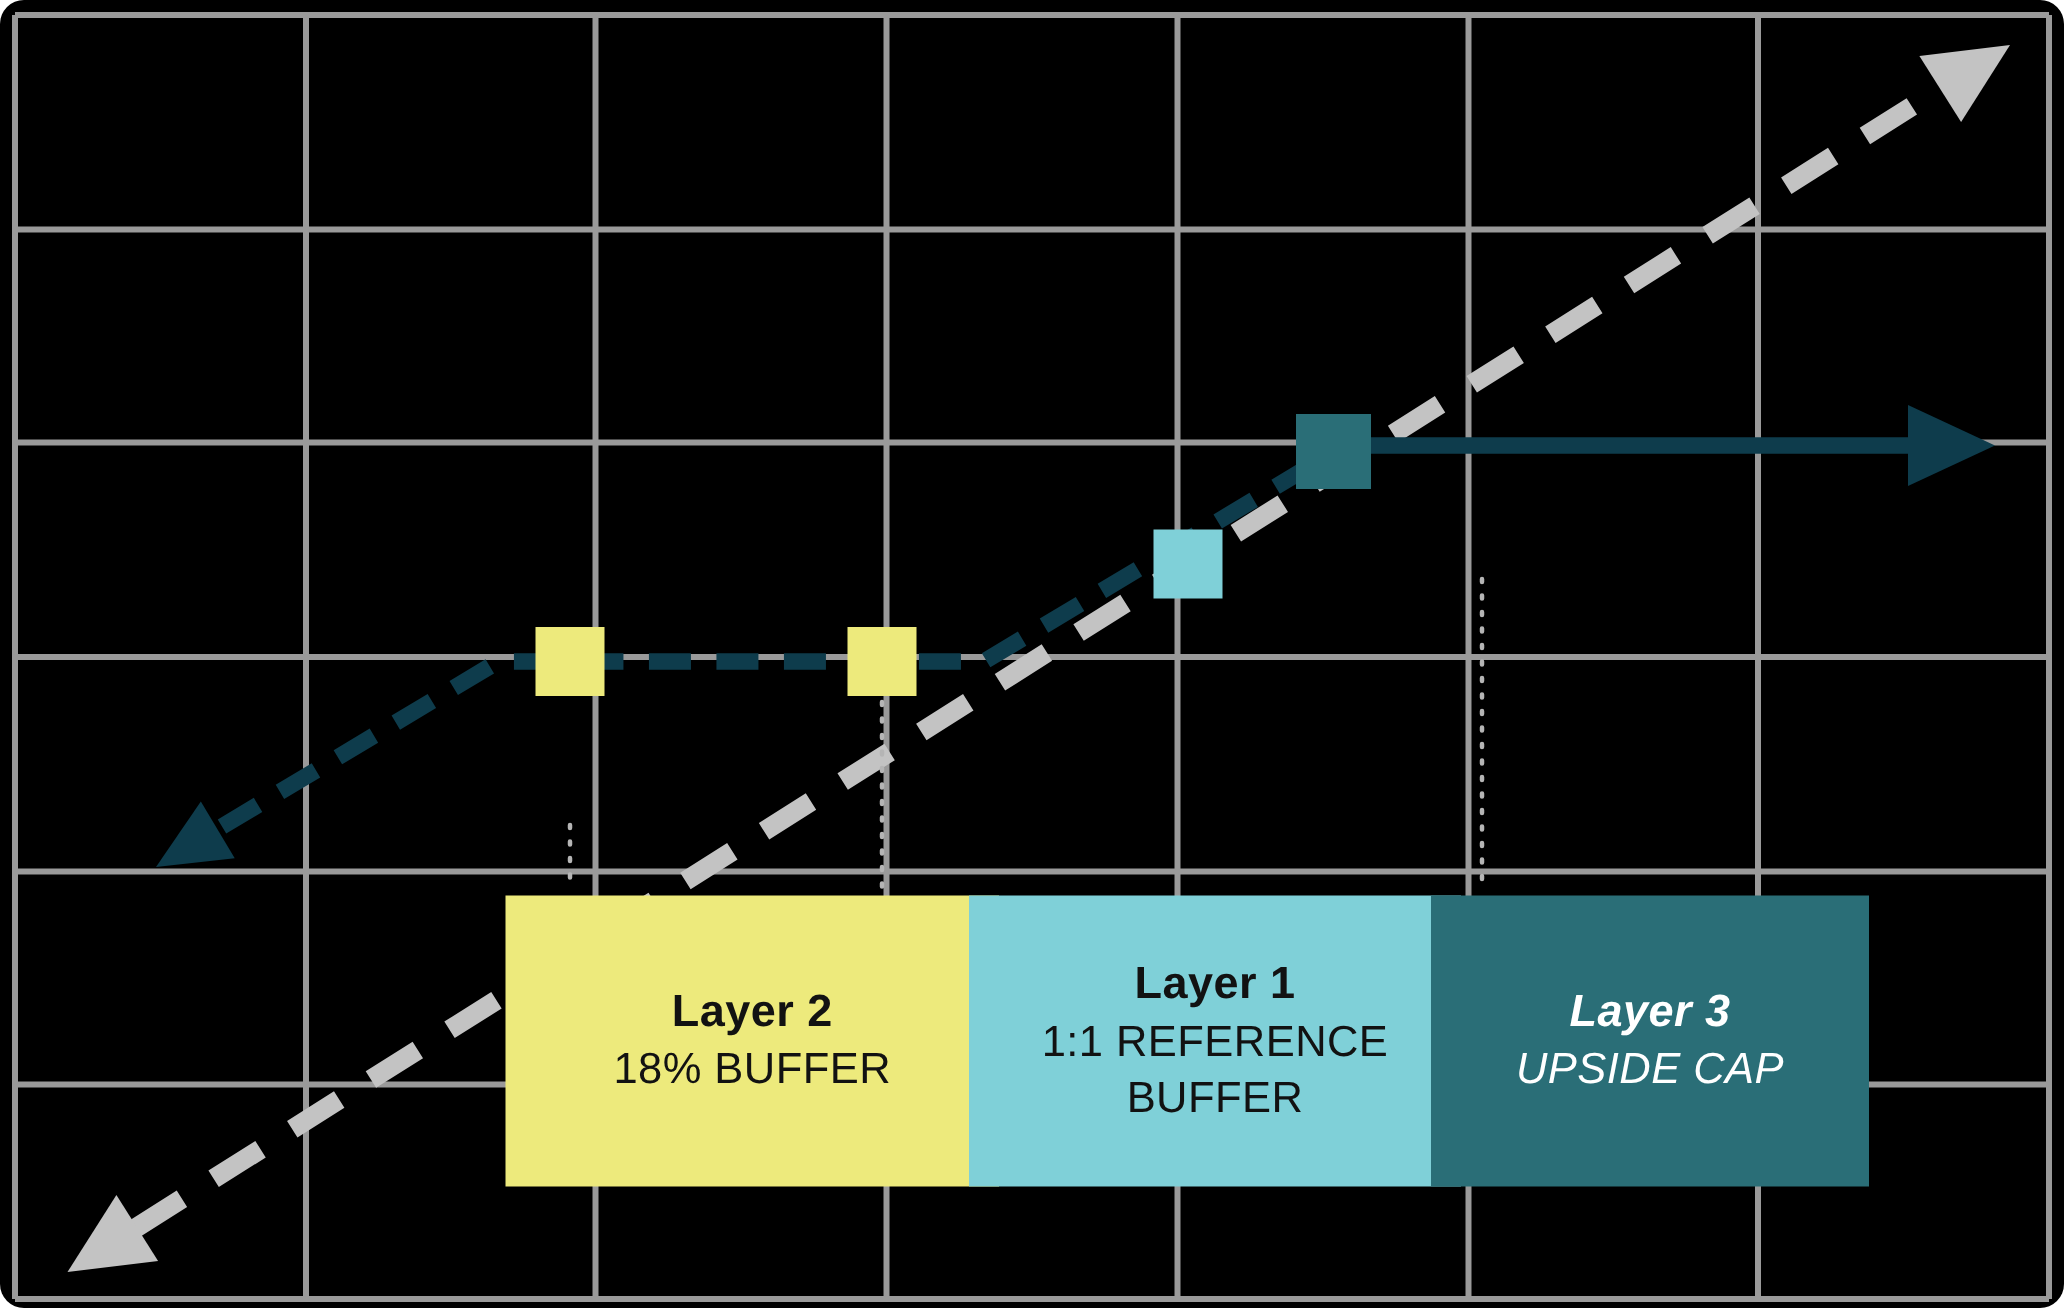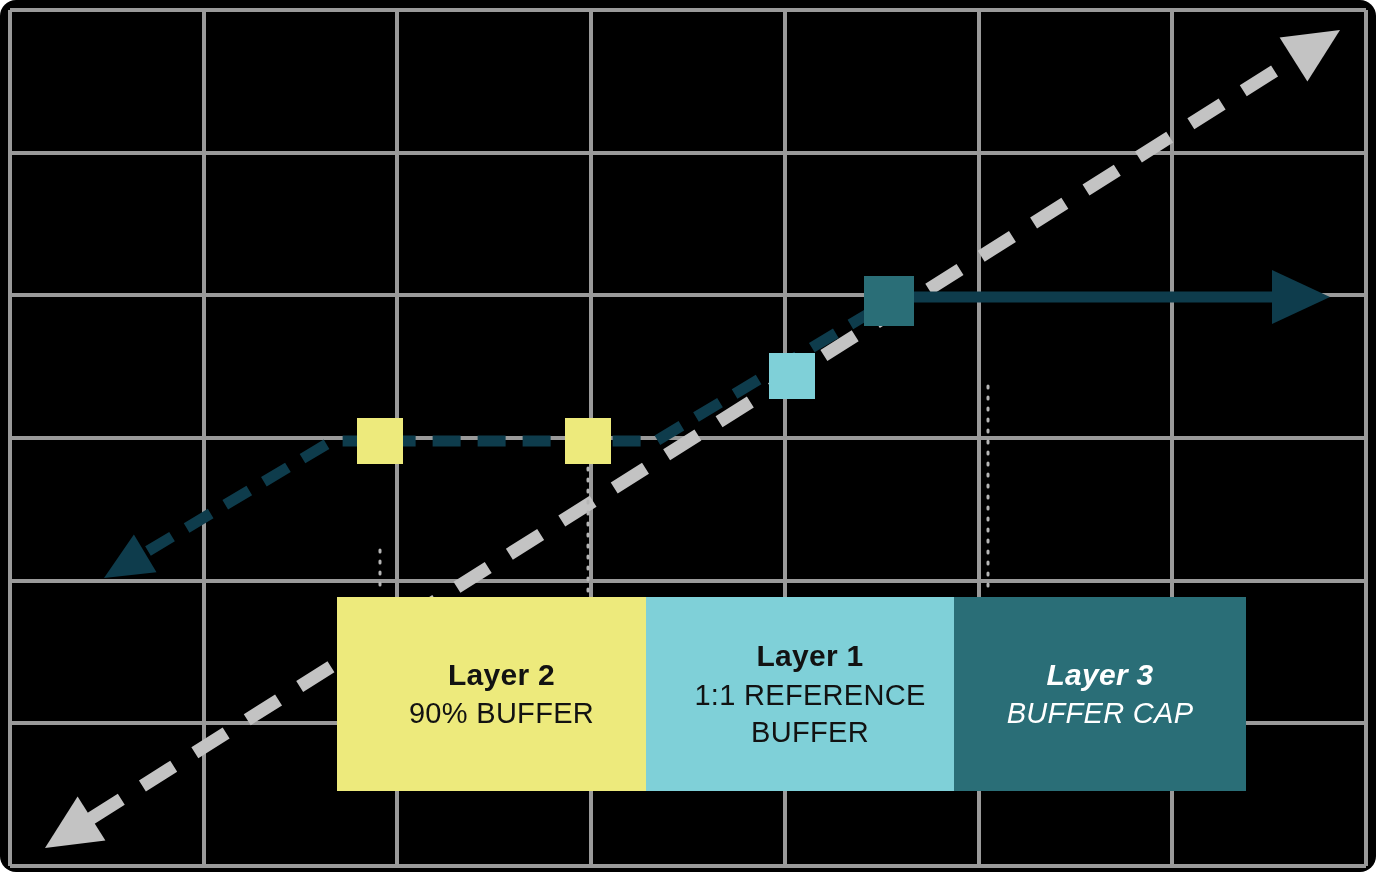--- a/index.html
+++ b/index.html
@@ -76,26 +76,26 @@
     <g>
       <rect class="m-yellow" x="357" y="418" width="46" height="46"></rect>
       <rect class="m-yellow" x="565" y="418" width="46" height="46"></rect>
       <rect class="m-cyan" x="769" y="353" width="46" height="46"></rect>
       <rect class="m-teal" x="864" y="276" width="50" height="50"></rect>
     </g>
   </svg>
 
   <div class="layer-box box-l2">
     <div class="box-title">Layer 2</div>
-    <div class="box-sub">90% BUFFER</div>
+    <div class="box-sub">18% BUFFER</div>
   </div>
 
   <div class="layer-box box-l1">
     <div class="box-title">Layer 1</div>
     <div class="box-sub">1:1 REFERENCE BUFFER</div>
   </div>
 
   <div class="layer-box box-l3">
     <div class="box-title">Layer 3</div>
-    <div class="box-sub">BUFFER CAP</div>
+    <div class="box-sub">UPSIDE CAP</div>
   </div>
 
 </div>
 
 </body></html>

